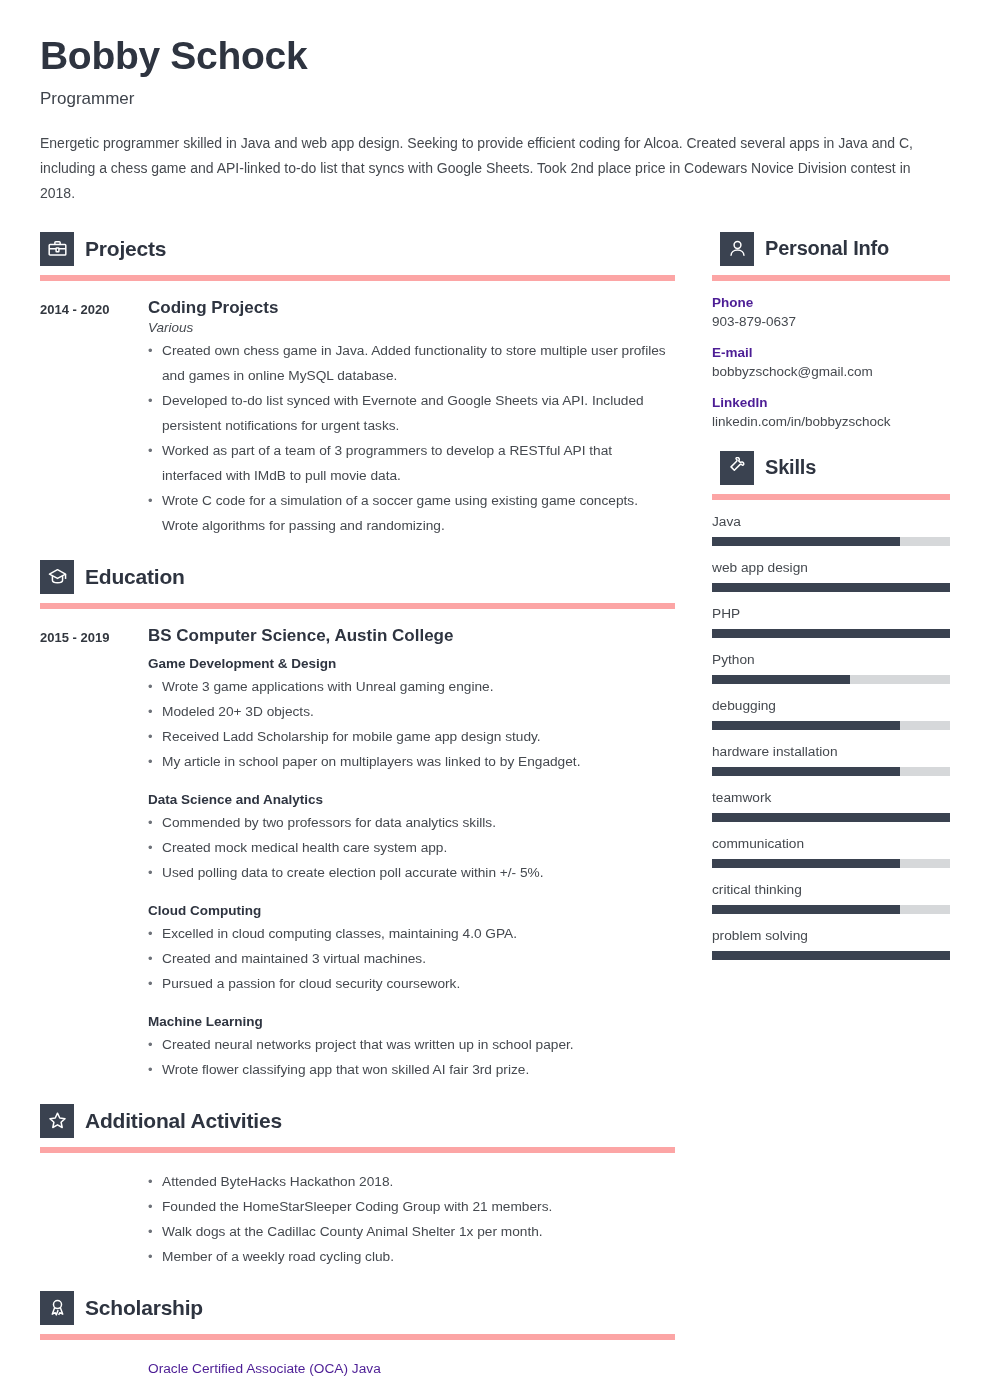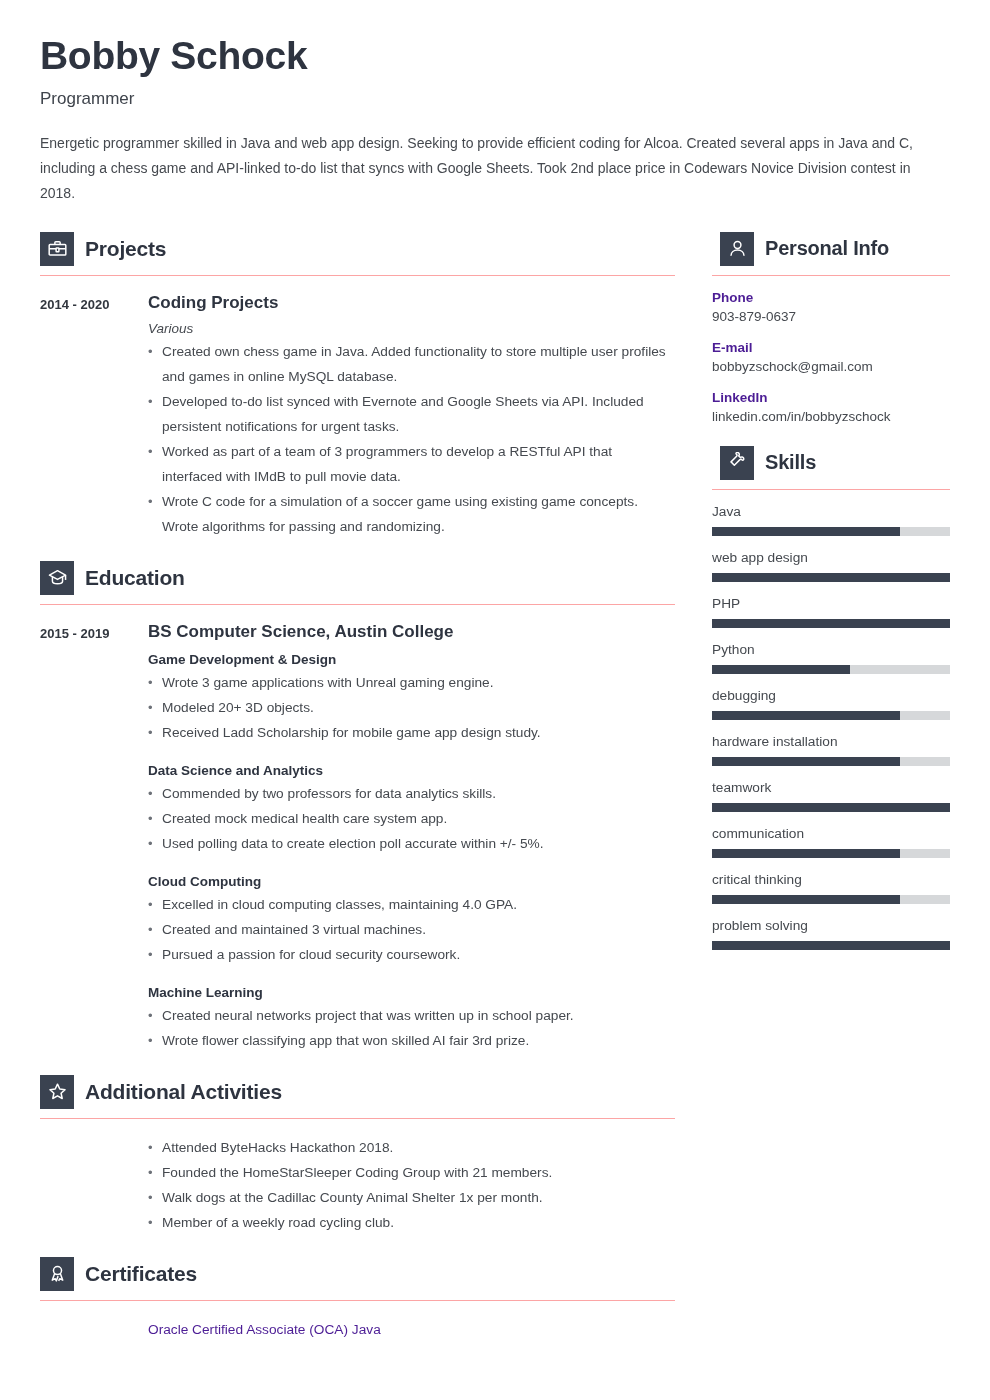--- a/index.html
+++ b/index.html
@@ -48,21 +48,21 @@
   }
   .col-main { width: 635px; flex: 0 0 635px; }
   .col-side { width: 238px; flex: 0 0 238px; margin-left: 37px; }
 
   
   .sec-head {
     display: flex;
     align-items: center;
     gap: 11px;
     padding-bottom: 9px;
-    border-bottom: 1px solid #fca5a5;
+    border-bottom: 6px solid #fca5a5;
     margin-bottom: 16px;
   }
   .sec-icon {
     width: 34px; height: 34px;
     background: #3a4250;
     display: flex; align-items: center; justify-content: center;
     flex: 0 0 34px;
   }
   .sec-icon svg { display: block; }
   .sec-title {
@@ -89,21 +89,21 @@
   .entry-title {
     font-size: 17px;
     font-weight: bold;
     color: #2e3440;
     line-height: 1.35;
   }
   .entry-sub {
     font-size: 13.5px;
     font-style: italic;
     color: #45494f;
-    margin-top: 6px;
+    margin-top: 0;
   }
   .entry-subhead {
     font-size: 13.5px;
     font-weight: bold;
     color: #2e3440;
     margin-top: 8px;
     margin-bottom: 2px;
   }
   .grp { margin-top: 18px; }
   .grp:first-child { margin-top: 6px; }
@@ -221,20 +221,21 @@
           <div class="entry-dates">2015 - 2019</div>
           <div class="entry-body">
             <div class="entry-title">BS Computer Science, Austin College</div>
             <div>
                 <div class="grp">
                   <div class="entry-subhead">Game Development &amp; Design</div>
                   <ul class="bullets">
                     <li>Wrote 3 game applications with Unreal gaming engine.</li>
                     <li>Modeled 20+ 3D objects.</li>
                     <li>Received Ladd Scholarship for mobile game app design study.</li>
+                    <li>My article in school paper on multiplayers was linked to by Engadget.</li>
                   </ul>
                 </div>
                 <div class="grp">
                   <div class="entry-subhead">Data Science and Analytics</div>
                   <ul class="bullets">
                     <li>Commended by two professors for data analytics skills.</li>
                     <li>Created mock medical health care system app.</li>
                     <li>Used polling data to create election poll accurate within +/- 5%.</li>
                   </ul>
                 </div>
@@ -279,21 +280,21 @@
 
       <div class="section">
         <div class="sec-head">
           <span class="sec-icon">
             <svg width="21" height="21" viewBox="0 0 24 24" fill="none" stroke="#ffffff" stroke-width="1.7" stroke-linejoin="round">
               <circle cx="12" cy="8.6" r="4.6"></circle>
               <path d="M8.7 12.2 6 19.6l3.3-1.7 1.4 2.5 2-5.4"></path>
               <path d="M15.3 12.2 18 19.6l-3.3-1.7-1.4 2.5"></path>
             </svg>
           </span>
-          <span class="sec-title">Certificates</span>
+          <span class="sec-title">Scholarship</span>
         </div>
         <div>
             <div class="plain-line">Oracle Certified Associate (OCA) Java</div>
           </div>
       </div>
 
     </div>
 
     <div class="col-side">
 

